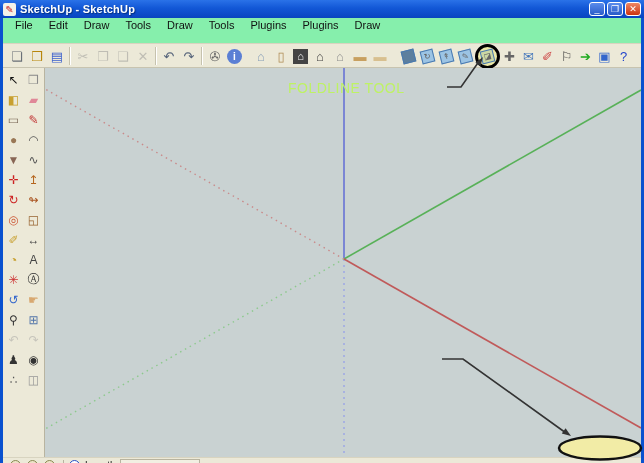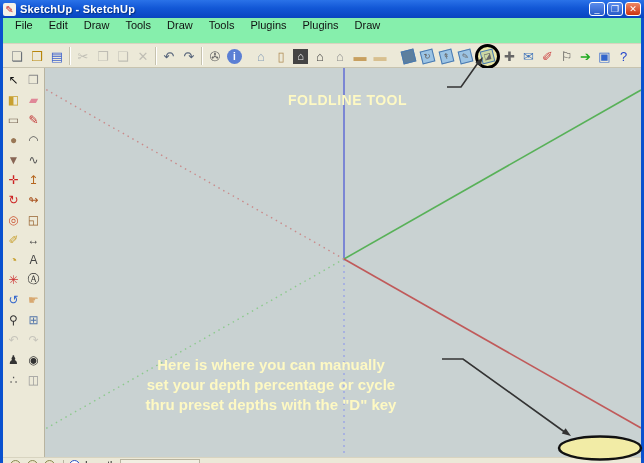--- a/index.html
+++ b/index.html
@@ -52,21 +52,21 @@
   
   .main { display:flex; height:389px; }
   .palette { width:42px; background:#ece9d8; border-right:1px solid #b8b4a0;
     display:grid; grid-template-columns:19px 19px; align-content:start;
     gap:1px 1px; padding:2px 1px; }
   .ptool { width:19px; height:19px; display:flex; align-items:center;
     justify-content:center; font-size:12px; color:#444; }
   .canvas { position:relative; flex:1; background:#c9d2d2; overflow:hidden; }
   .canvas svg { position:absolute; left:0; top:0; }
   
-  .note { position:absolute; color:#fef9c3; font-weight:bold; z-index:30;margin-top:12px; }
+  .note { position:absolute; color:#bef264; font-weight:normal; z-index:30; }
   .note-foldline { left:288px; top:80px; font-size:14px; letter-spacing:.5px; }
   .note-depth { left:96px; top:343px; width:350px; text-align:center;
     font-size:15px; line-height:20px; }
   .overlay { position:absolute; left:0; top:0; z-index:40; pointer-events:none; }
   
   .statusbar { height:15px; background:#ece9d8; border-top:1px solid #d8d4c0;
     display:flex; align-items:center; font-size:10px; color:#222; padding:0 4px; }
   .scircle { width:11px; height:11px; border-radius:50%; border:1px solid #8a8a52;
     background:#ede2c8; margin:0 3px; display:inline-flex; align-items:center;
     justify-content:center; font-size:7px; }
@@ -206,25 +206,20 @@
     <span class="scircle">
         <span style="color:#ccaa77">•</span>
       </span>
     <span class="vsep"></span>
     <span class="helpc">?</span>
     <span class="len-label">Length</span>
     <span class="vcb"></span>
   </div>
 
   <div class="note note-foldline">FOLDLINE TOOL</div>
-  <div class="note note-depth">
-    <div>Here is where you can manually</div>
-    <div>set your depth percentage or cycle</div>
-    <div>thru preset depths with the "D" key</div>
-  </div>
 
   <svg class="overlay" width="644" height="463" viewBox="0 0 644 463">
     <polyline points="447,87 461,87 480,60" fill="none" stroke="#333" stroke-width="1.6"></polyline>
     <polygon points="483,57 480.4,66.2 475.4,62.8" fill="#333"></polygon>
     <polyline points="442,359 463,359 566,433" fill="none" stroke="#333" stroke-width="1.6"></polyline>
     <polygon points="571,436 561.8,433.4 565.6,428.2" fill="#333"></polygon>
     <ellipse cx="600" cy="448" rx="41" ry="11.5" fill="#f2eca6" stroke="#111" stroke-width="2.5"></ellipse>
   </svg>
 
 </div>

